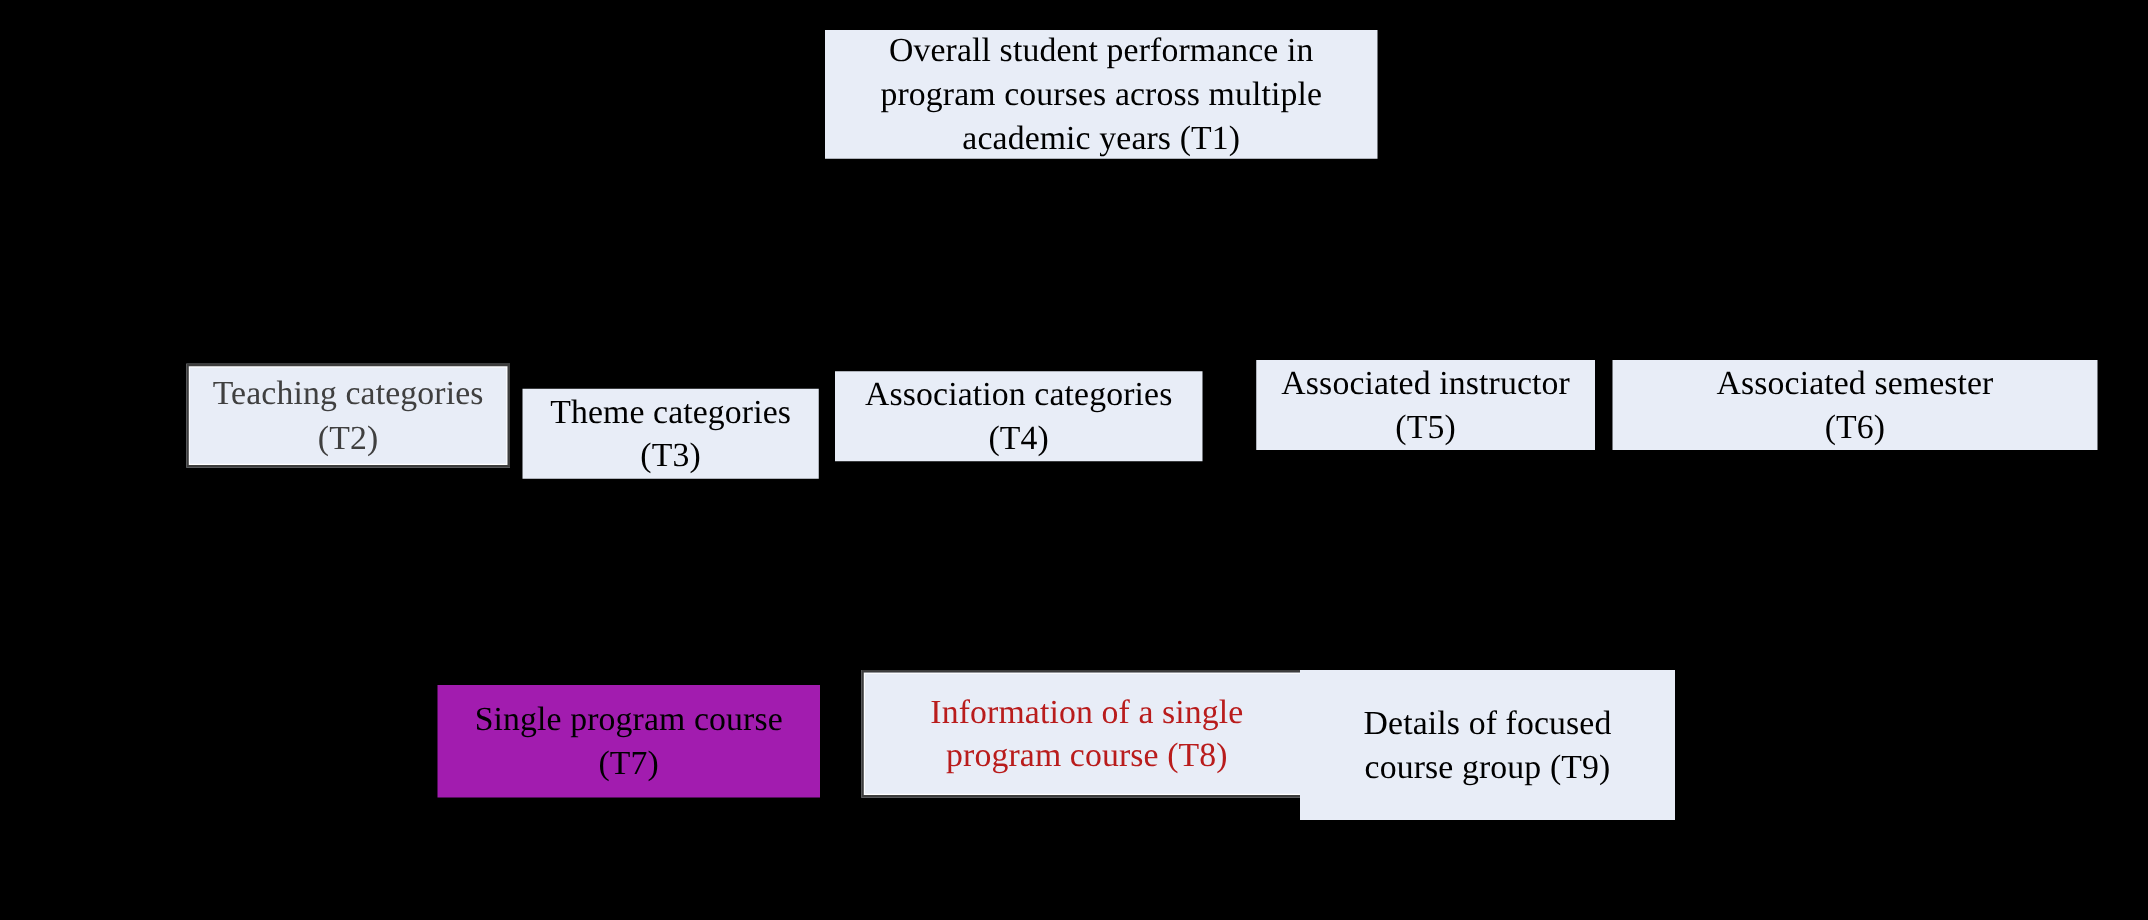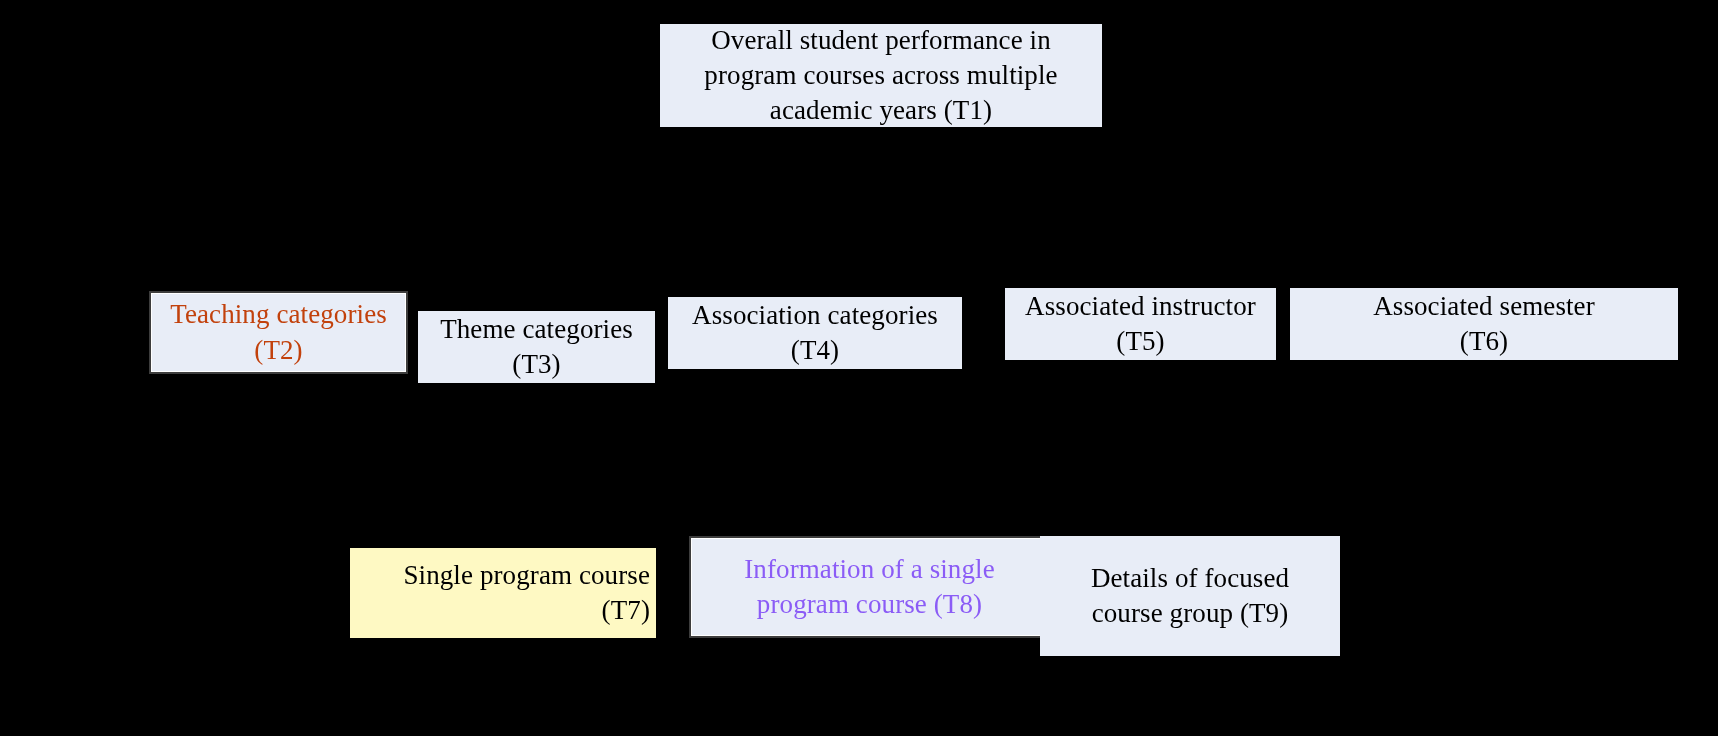--- a/index.html
+++ b/index.html
@@ -41,29 +41,29 @@
     width: 100%;
   }
 </style>
 </head>
 <body>
 
 <div id="canvas" style="background: rgb(0, 0, 0);">
     <div class="node" style="left: 660px; top: 24px; width: 442px; height: 103px; background: rgb(232, 237, 247); color: rgb(0, 0, 0);"><span class="node-label">Overall student performance in
 program courses across multiple
 academic years (T1)</span></div>
-    <div class="node outlined" style="left: 149px; top: 291px; width: 259px; height: 83px; background: rgb(232, 237, 247); color: #c2410c; border-color: rgb(61, 61, 61);"><span class="node-label">Teaching categories
+    <div class="node outlined" style="left: 149px; top: 291px; width: 259px; height: 83px; background: rgb(232, 237, 247); color: #404040; border-color: rgb(61, 61, 61);"><span class="node-label">Teaching categories
 (T2)</span></div>
     <div class="node" style="left: 418px; top: 311px; width: 237px; height: 72px; background: rgb(232, 237, 247); color: rgb(0, 0, 0);"><span class="node-label">Theme categories
 (T3)</span></div>
     <div class="node" style="left: 668px; top: 297px; width: 294px; height: 72px; background: rgb(232, 237, 247); color: rgb(0, 0, 0); justify-content: flex-end;"><span class="node-label">Association categories
 (T4)</span></div>
     <div class="node" style="left: 1005px; top: 288px; width: 271px; height: 72px; background: rgb(232, 237, 247); color: rgb(0, 0, 0); text-align: center;"><span class="node-label">Associated instructor
 (T5)</span></div>
     <div class="node" style="left: 1290px; top: 288px; width: 388px; height: 72px; background: rgb(232, 237, 247); color: rgb(0, 0, 0);"><span class="node-label">Associated semester
 (T6)</span></div>
-    <div class="node" style="left: 350px; top: 548px; width: 306px; height: 90px; background: #fef9c3; color: rgb(0, 0, 0); text-align: right;"><span class="node-label">Single program course
+    <div class="node" style="left: 350px; top: 548px; width: 306px; height: 90px; background: #a21caf; color: rgb(0, 0, 0);"><span class="node-label">Single program course
 (T7)</span></div>
-    <div class="node outlined" style="left: 689px; top: 536px; width: 361px; height: 102px; background: rgb(232, 237, 247); color: #8b5cf6; border-color: rgb(61, 61, 61);"><span class="node-label">Information of a single
+    <div class="node outlined" style="left: 689px; top: 536px; width: 361px; height: 102px; background: rgb(232, 237, 247); color: #b91c1c; border-color: rgb(61, 61, 61);"><span class="node-label">Information of a single
 program course (T8)</span></div>
     <div class="node" style="left: 1040px; top: 536px; width: 300px; height: 120px; background: rgb(232, 237, 247); color: rgb(0, 0, 0);"><span class="node-label">Details of focused
 course group (T9)</span></div>
   </div>
 
 </body></html>

